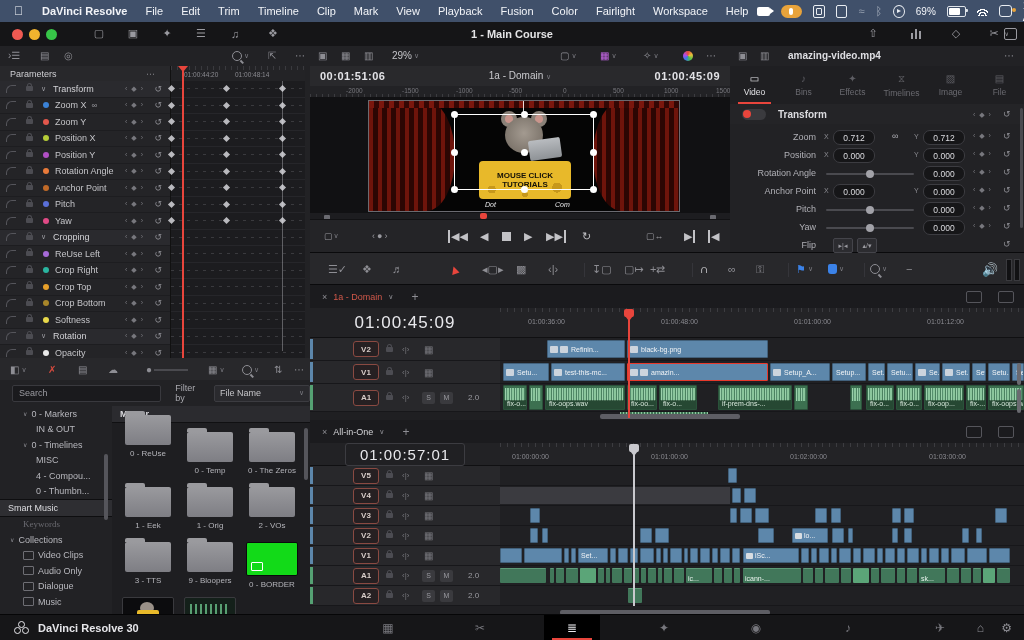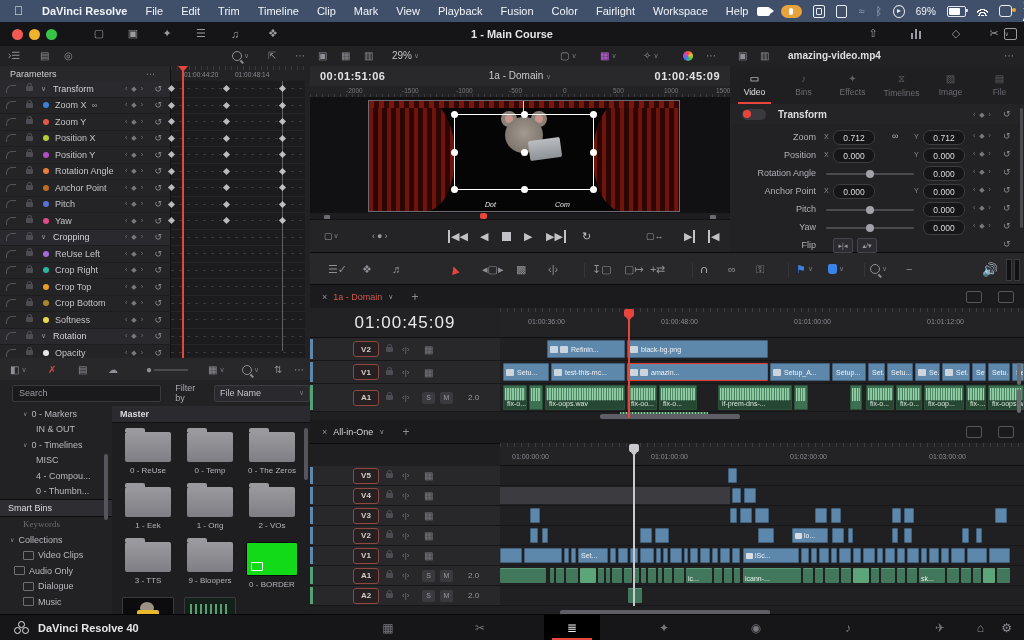--- a/index.html
+++ b/index.html
@@ -609,52 +609,52 @@
       <div class="treeitem" style="padding-left: 36px;">
         <span>MISC</span>
       </div>
       <div class="treeitem" style="padding-left: 36px;">
         <span>4 - Compou...</span>
       </div>
       <div class="treeitem" style="padding-left: 36px;">
         <span>0 - Thumbn...</span>
       </div>
       <div class="treeitem hdr">
-        <span>Smart Bins</span>
+        <span>Smart Music</span>
       </div>
       <div class="treeitem dimmed" style="padding-left: 23px;">
         <span>Keywords</span>
       </div>
       <div class="treeitem" style="padding-left: 10px;">
         <span class="tchev">∨</span>
         <span>Collections</span>
       </div>
       <div class="treeitem" style="padding-left: 23px;">
         <span class="tico"></span>
         <span>Video Clips</span>
       </div>
-      <div class="treeitem" style="padding-left: 14px;">
+      <div class="treeitem" style="padding-left: 23px;">
         <span class="tico"></span>
         <span>Audio Only</span>
       </div>
       <div class="treeitem" style="padding-left: 23px;">
         <span class="tico"></span>
         <span>Dialogue</span>
       </div>
       <div class="treeitem" style="padding-left: 23px;">
         <span class="tico"></span>
         <span>Music</span>
       </div>
     </div>
   <div id="tree-scroll" class="abs" style="top:454px;left:104px;"></div>
 
   <div id="media-grid" class="abs">
     <div id="grid-title">Master</div>
     <div id="grid-cells">
-        <div class="gcell" style="left: 6px; top: 26px;">
+        <div class="gcell" style="left: 6px; top: 9px;">
           <div class="folder"></div>
           <div class="glabel">0 - ReUse</div>
         </div>
         <div class="gcell" style="left: 68px; top: 26px;">
           <div class="folder"></div>
           <div class="glabel">0 - Temp</div>
         </div>
         <div class="gcell" style="left: 130px; top: 26px;">
           <div class="folder"></div>
           <div class="glabel">0 - The Zeros</div>
@@ -714,20 +714,24 @@
       </div>
     <div id="vcanvas">
       <div id="video">
         <div class="curt l"></div>
         <div class="curt r"></div>
         <div class="curt-top"></div>
         <div class="mouse-ear" style="left:132px;top:10px;"></div>
         <div class="mouse-ear" style="left:162px;top:10px;"></div>
         <div class="mouse-head"></div>
         <div class="laptop"></div>
+        <div class="cheese">
+          <span class="l1">MOUSE CLICK</span>
+          <span class="l2">TUTORIALS</span>
+        </div>
         <span class="sidetxt" style="left:116px;">Dot</span>
         <span class="sidetxt" style="left:186px;">Com</span>
         <div id="tbox">
           <span class="hdl" style="left:-4px;top:-4px;"></span>
           <span class="hdl" style="left:66px;top:-4px;"></span>
           <span class="hdl" style="right:-4px;top:-4px;"></span>
           <span class="hdl" style="left:-4px;top:34px;"></span>
           <span class="hdl" style="left:66px;top:34px;"></span>
           <span class="hdl" style="right:-4px;top:34px;"></span>
           <span class="hdl" style="left:-4px;bottom:-4px;"></span>
@@ -979,20 +983,23 @@
           <i></i>
           <i></i>
         </div>
       </div>
       <div class="tlruler" style="top: 23px; height: 22px;">
         <span style="left: 12px;">01:00:00:00</span>
         <span style="left: 151px;">01:01:00:00</span>
         <span style="left: 290px;">01:02:00:00</span>
         <span style="left: 429px;">01:03:00:00</span>
       </div>
+      <div class="bigtc boxed" style="top: 23px; height: 22px;">
+        <span>01:00:57:01</span>
+      </div>
       <div class="trackrow" style="top: 46px; height: 19px;">
         <div class="thead">
           <div class="estrip" style="background: rgb(93, 135, 171);"></div>
           <span class="tbadge">V5</span>
           <span class="mi-lock" style="position: absolute; left: 76px; margin: 0px;"></span>
           <span class="hico" style="left: 92px;">‹|›</span>
           <span class="hico" style="left: 114px; font-size: 10px;">▦</span>
         </div>
         <div class="tcontent">
           <div class="clip v2" style="left: 228px; width: 9px;"></div>
@@ -1282,21 +1289,21 @@
       </div>
     <div id="insp-scroll"></div>
   </div>
 
   <div id="statusbar" class="abs">
     <span id="dvlogo">
         <i style="left:4px;top:0;"></i>
         <i style="left:0;top:6px;"></i>
         <i style="left:8px;top:6px;"></i>
       </span>
-    <span id="app-version">DaVinci Resolve 40</span>
+    <span id="app-version">DaVinci Resolve 30</span>
     <span id="pages"></span>
     <span class="cornerico" style="right:40px;">⌂</span>
     <span class="cornerico" style="right:12px;">⚙</span>
   <div class="pageico" style="left: 360px;">
         <span>▦</span>
       </div><div class="pageico" style="left: 452px;">
         <span>✂</span>
       </div><div class="pageico active" style="left: 544px;">
         <span>≣</span>
       </div><div class="pageico" style="left: 636px;">

